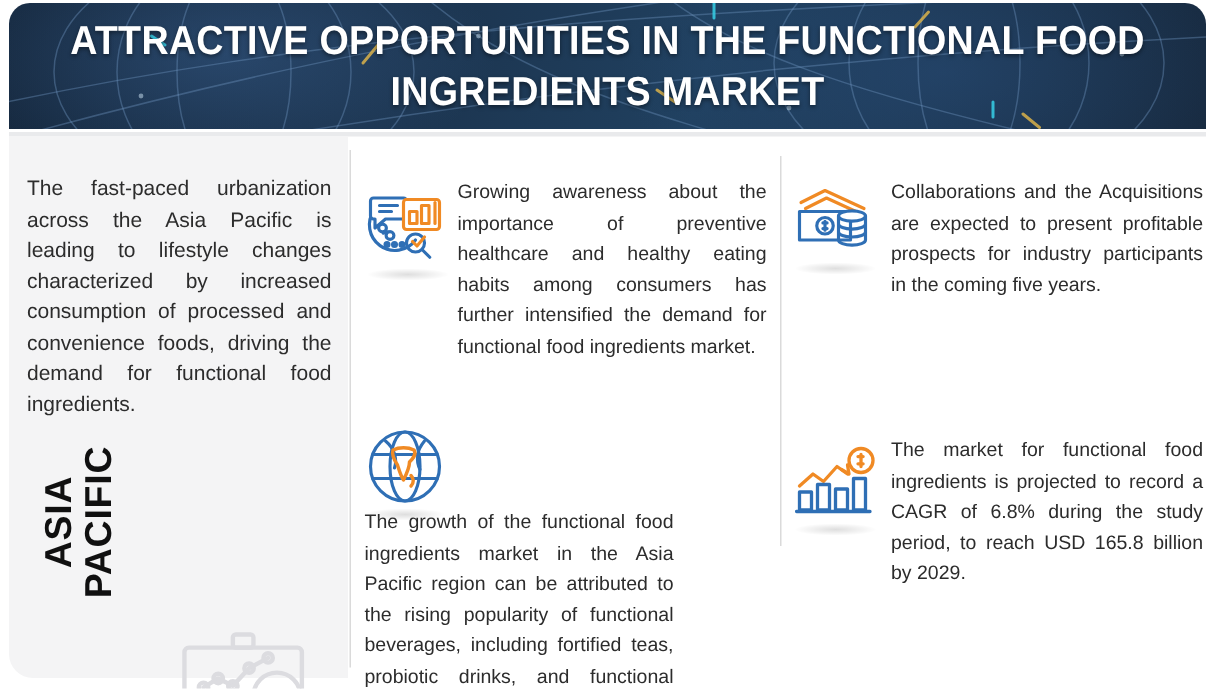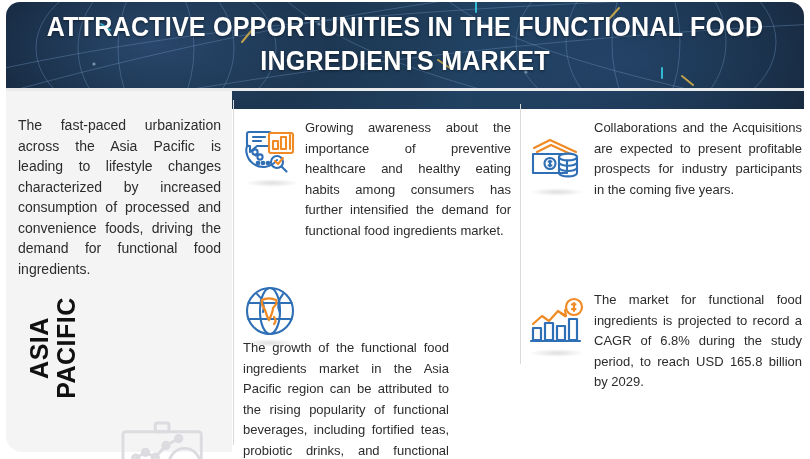--- a/index.html
+++ b/index.html
@@ -4,21 +4,21 @@
 <style>
   html,body{margin:0;padding:0;}
   body{
     width:810px;height:459px;overflow:hidden;background:#ffffff;
     font-family:"Liberation Sans", sans-serif;
   }
   .card{position:relative;width:810px;height:459px;box-sizing:border-box;}
 
   
   .header{
-    position:absolute;left:6px;top:2px;width:798px;height:107px;
+    position:absolute;left:6px;top:2px;width:798px;height:84px;
     border-radius:14px 14px 0 0;
     background:
       radial-gradient(ellipse 260px 120px at 18% 40%, rgba(60,100,150,.45), rgba(0,0,0,0) 70%),
       radial-gradient(ellipse 300px 140px at 78% 55%, rgba(45,85,135,.40), rgba(0,0,0,0) 72%),
       linear-gradient(105deg,#16293f 0%,#1c3550 35%,#20405f 58%,#17293e 100%);
     overflow:hidden;
   }
   .header svg.bg{position:absolute;left:0;top:0;width:798px;height:86px;}
   .header-title{
     position:absolute;left:0;top:8px;width:798px;
@@ -74,21 +74,21 @@
 
   
   .item-1{left:243px;top:118px;width:268px;}
   .item-1 .ico{width:58px;height:58px;margin-right:4px;margin-top:2px;}
   .item-1 .txt{width:206px;}
 
   .item-2{left:243px;top:250px;width:268px;flex-direction:column;}
   .item-2 .ico{width:54px;height:54px;margin-right:8px;margin-top:34px;}
   .item-2 .txt{width:206px;}
 
-  .item-3{left:530px;top:118px;width:272px;align-items:center;}
+  .item-3{left:530px;top:118px;width:272px;}
   .item-3 .ico{width:54px;height:54px;margin-right:10px;margin-top:2px;}
   .item-3 .txt{width:208px;}
 
   .item-4{left:530px;top:290px;width:272px;justify-content:center;}
   .item-4 .ico{width:54px;height:54px;margin-right:10px;margin-top:4px;}
   .item-4 .txt{width:208px;}
 </style>
 </head>
 <body>
 

